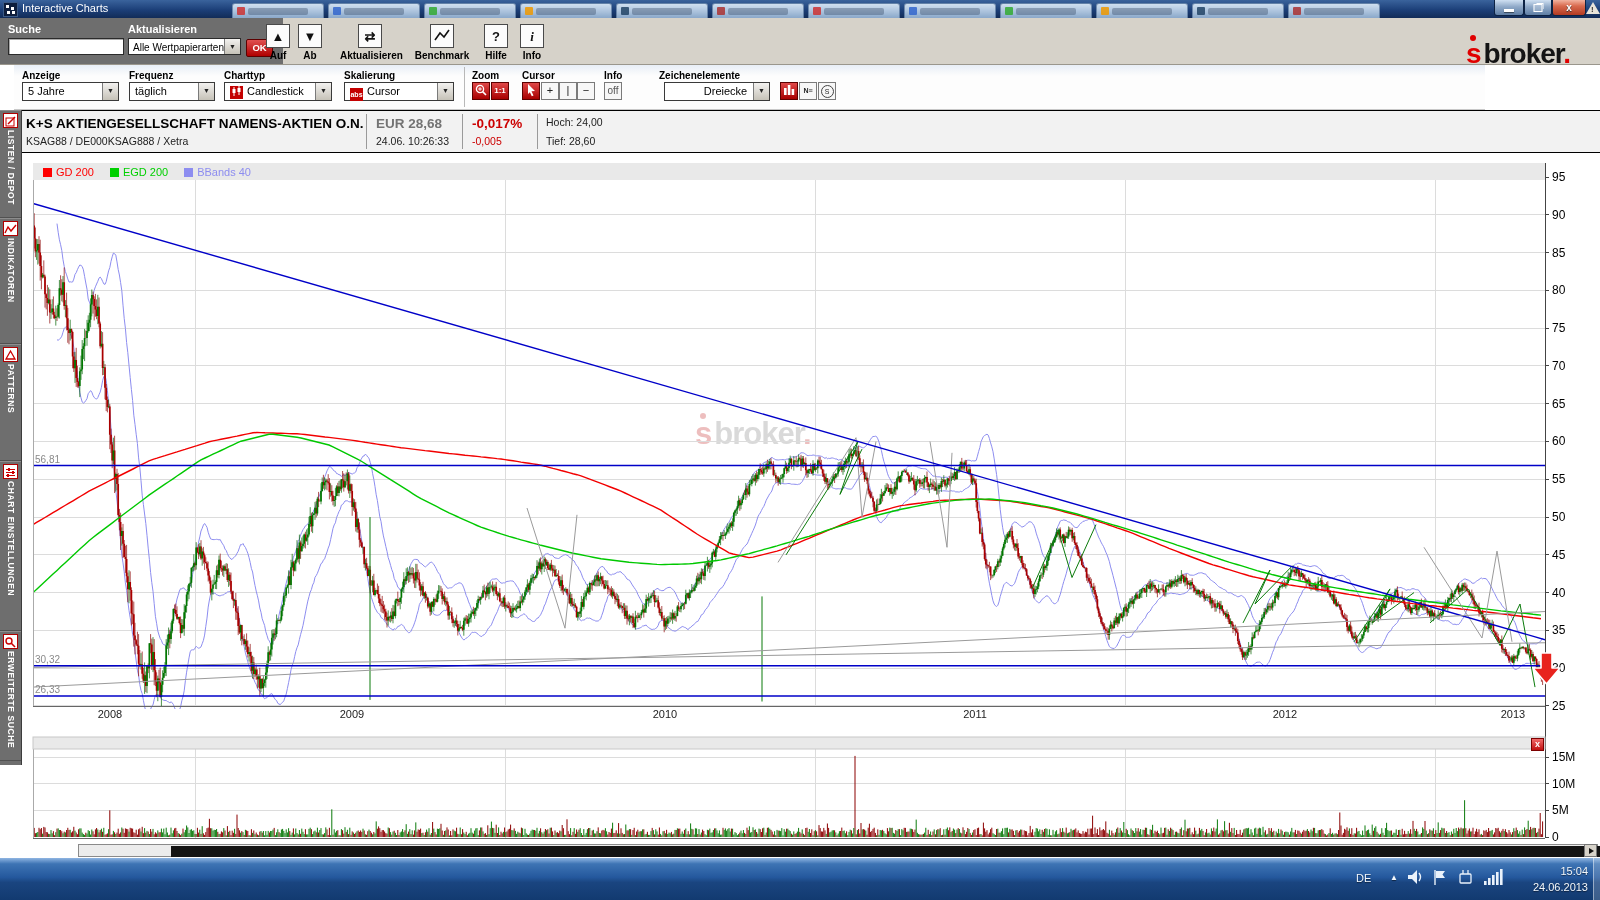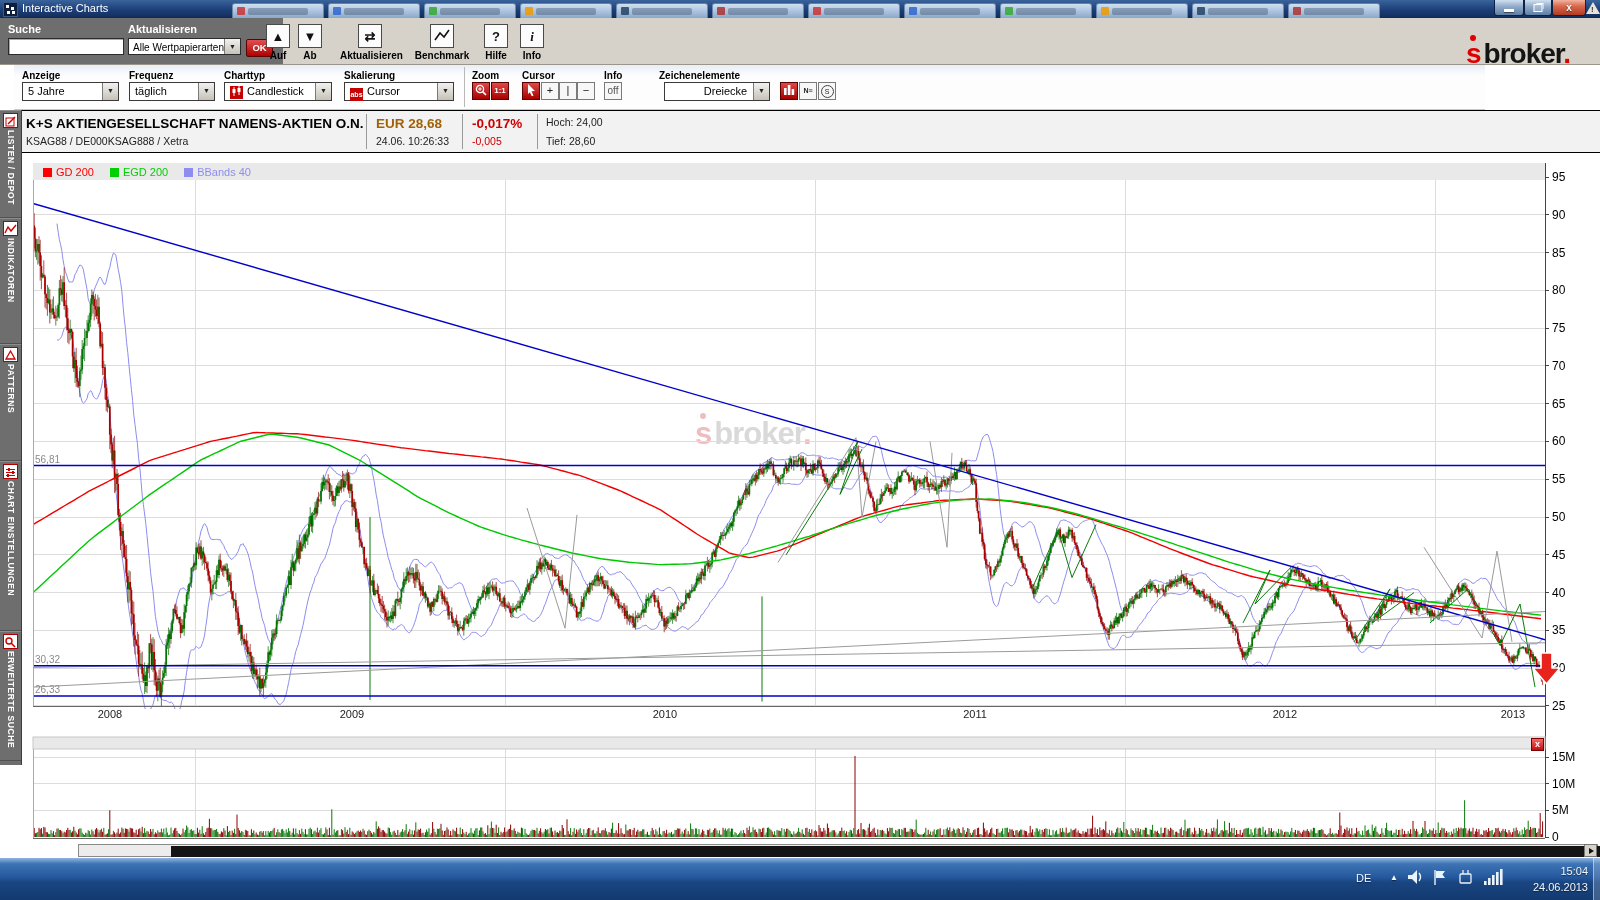--- a/index.html
+++ b/index.html
@@ -56,21 +56,21 @@
   .sqbtn.red{background:linear-gradient(#e04848,#a80000);border-color:#5d0000;color:#fff}
   .redchip{display:inline-block;width:13px;height:13px;background:#c40000;vertical-align:-2px;margin-right:4px;
     text-align:center;line-height:13px;color:#fff;font-size:7px;font-weight:bold}
   .vdiv{position:absolute;top:2px;width:1px;height:40px;background:#b8b8b8}
   
   .quote{position:absolute;left:0;top:110px;width:1600px;height:41px;background:#f2f2f2;z-index:8;
     border-top:1px solid #000;border-bottom:1px solid #000;box-sizing:content-box}
   .qtitle{position:absolute;left:26px;top:5px;font-size:13.5px;font-weight:bold;color:#000;white-space:nowrap}
   .qsub{position:absolute;left:26px;top:24px;font-size:10.5px;color:#222}
   .qsep{position:absolute;top:3px;width:1px;height:35px;background:#9a9a9a}
-  .qbig{position:absolute;top:5px;font-size:13.5px;font-weight:bold;color:#a16207}
+  .qbig{position:absolute;top:5px;font-size:13.5px;font-weight:bold;color:#737373}
   .qsmall{position:absolute;top:24px;font-size:10.5px;color:#222}
   .neg{color:#cc0000 !important}
   
   .sidebar{position:absolute;left:0;top:110px;width:22px;height:655px;background:#6e6e6e;z-index:10;border-right:1px solid #3c3c3c;box-sizing:border-box}
   .sbitem{position:relative;border-bottom:1px solid #515151;box-shadow:inset 0 1px 0 #8d8d8d;overflow:hidden;box-sizing:border-box}
   .sbicon{width:15px;height:15px;margin:3px auto 2px;background:#fff;border:1px solid #b00000;box-sizing:border-box}
   .sblabel{display:block;writing-mode:vertical-rl;color:#fff;font-size:8.5px;font-weight:bold;letter-spacing:.6px;
     margin:1px auto;white-space:nowrap}
   
   .legend{position:absolute;left:33px;top:163px;width:1512px;height:17px;background:#e9e9e9;z-index:6;

